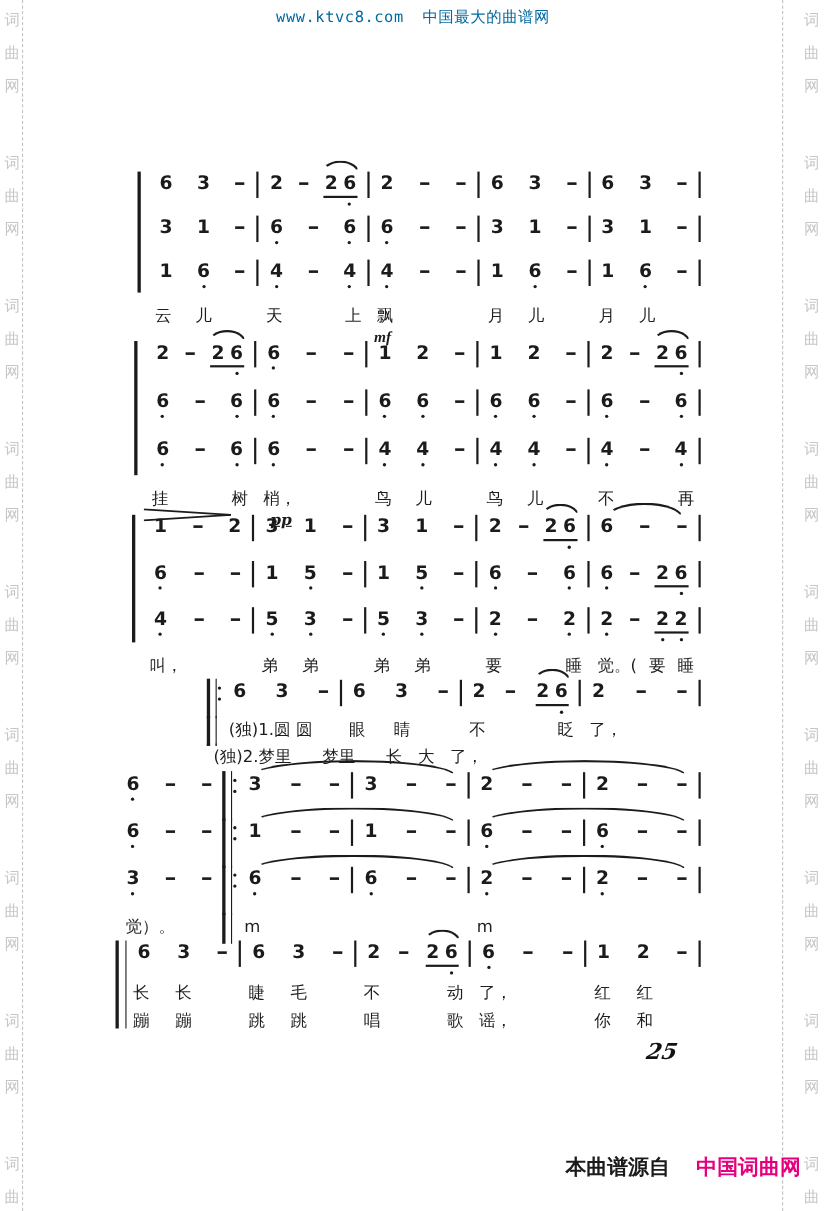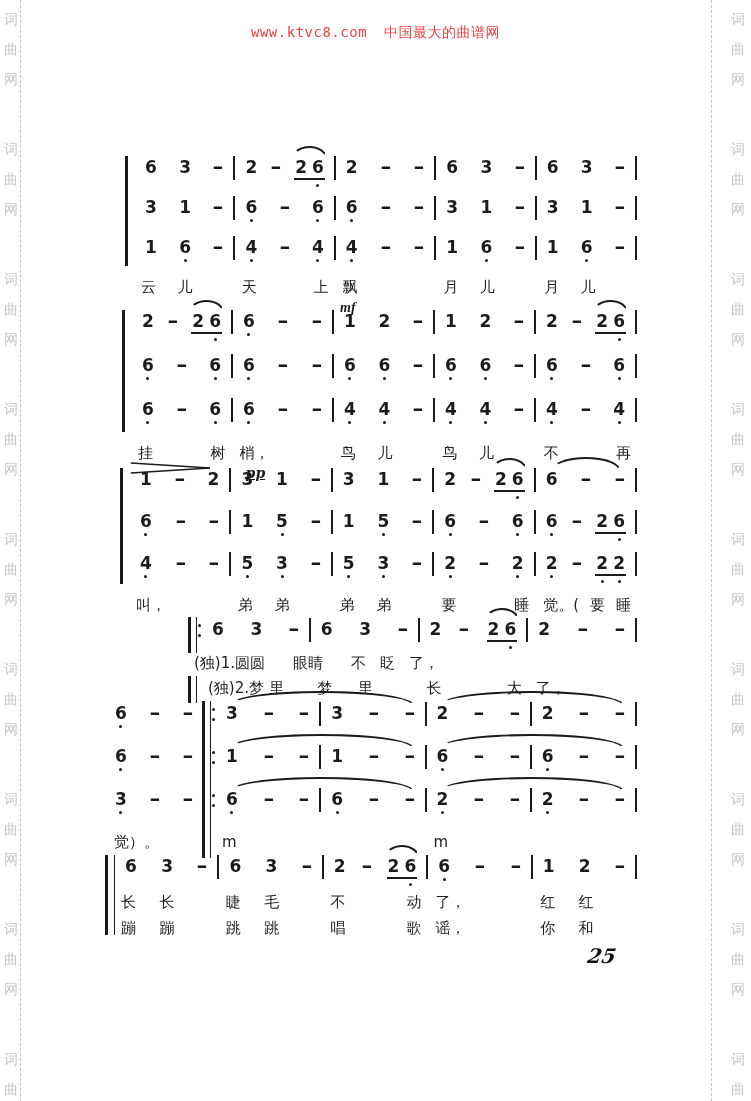--- a/index.html
+++ b/index.html
@@ -5,22 +5,22 @@
   html,body{margin:0;padding:0;background:#e8e8e8;}
   .page{position:relative;width:751px;height:1101px;background:#ffffff;overflow:hidden;
         font-family:"DejaVu Sans",sans-serif;color:#1b1b1b;}
   
   .wm-line{position:absolute;top:0;bottom:0;width:0;border-left:1px dashed #c3c3c3;}
   .wm-col{position:absolute;top:4px;width:18px;display:flex;flex-direction:column;}
   .wm-col .wm-grp{display:flex;flex-direction:column;margin-bottom:40px;}
   .wm-col .wm-ch{font-size:14px;line-height:30px;color:#c7c7c7;text-align:center;
                  font-family:"DejaVu Sans",sans-serif;}
   
-  .header{position:absolute;top:24px;left:0;width:100%;text-align:center;
-          font:14px "DejaVu Sans Mono",monospace;color:#ef4444;letter-spacing:.5px;}
+  .header{position:absolute;top:7px;left:0;width:100%;text-align:center;
+          font:14px "DejaVu Sans Mono",monospace;color:#0369a1;letter-spacing:.5px;}
   .header span{margin:0 4px;}
   .pageno{position:absolute;left:588px;top:944px;font:italic 700 20px "DejaVu Serif",serif;
           transform:skewX(-10deg);color:#111;}
   .footer{position:absolute;left:514px;top:1048px;display:flex;gap:24px;
           font-weight:700;font-size:19px;}
   .footer .site{color:#e6007e;}
   
   .sheet{position:absolute;inset:0;}
   .system{position:absolute;}
   .system.padL .row{padding-left:10px;}
@@ -911,21 +911,21 @@
               <span class="grp">
                 <span class="tk dash">-</span>
               </span>
               <span class="grp">
                 <span class="tk dash">-</span>
               </span>
             </div>
             <div class="bar"></div>
           </div>
         </div>
-        <div class="row lyrics" style="height: 25px; flex-direction: column;">
+        <div class="row lyrics" style="height: 25px;">
           <div class="repmark"></div>
           <div class="measures">
             <div class="lyr-measure">
               <span class="syl">(独)1.圆</span>
               <span class="syl">圆</span>
               <span class="syl">&nbsp;</span>
             </div>
             <div class="bar"></div>
             <div class="lyr-measure">
               <span class="syl">眼</span>
@@ -939,21 +939,21 @@
               <span class="syl">眨</span>
             </div>
             <div class="bar"></div>
             <div class="lyr-measure">
               <span class="syl">了，</span>
               <span class="syl">&nbsp;</span>
               <span class="syl">&nbsp;</span>
             </div>
           </div>
         </div>
-        <div class="row lyrics" style="height: 25px;">
+        <div class="row lyrics" style="height: 25px; flex-direction: column;">
           <div class="repmark"></div>
           <div class="measures">
             <div class="lyr-measure">
               <span class="syl">(独)2.梦</span>
               <span class="syl">里</span>
               <span class="syl">&nbsp;</span>
             </div>
             <div class="bar"></div>
             <div class="lyr-measure">
               <span class="syl">梦</span>
@@ -1337,13 +1337,17 @@
               <span class="syl">和</span>
               <span class="syl">&nbsp;</span>
             </div>
           </div>
         </div>
       </div>
     </div>
 
   <div class="pageno">25</div>
 
+  <div class="footer">
+    <span>本曲谱源自</span>
+    <span class="site" style="color: rgb(230, 0, 126);">中国词曲网</span>
+  </div>
 </div>
 
 </body></html>

